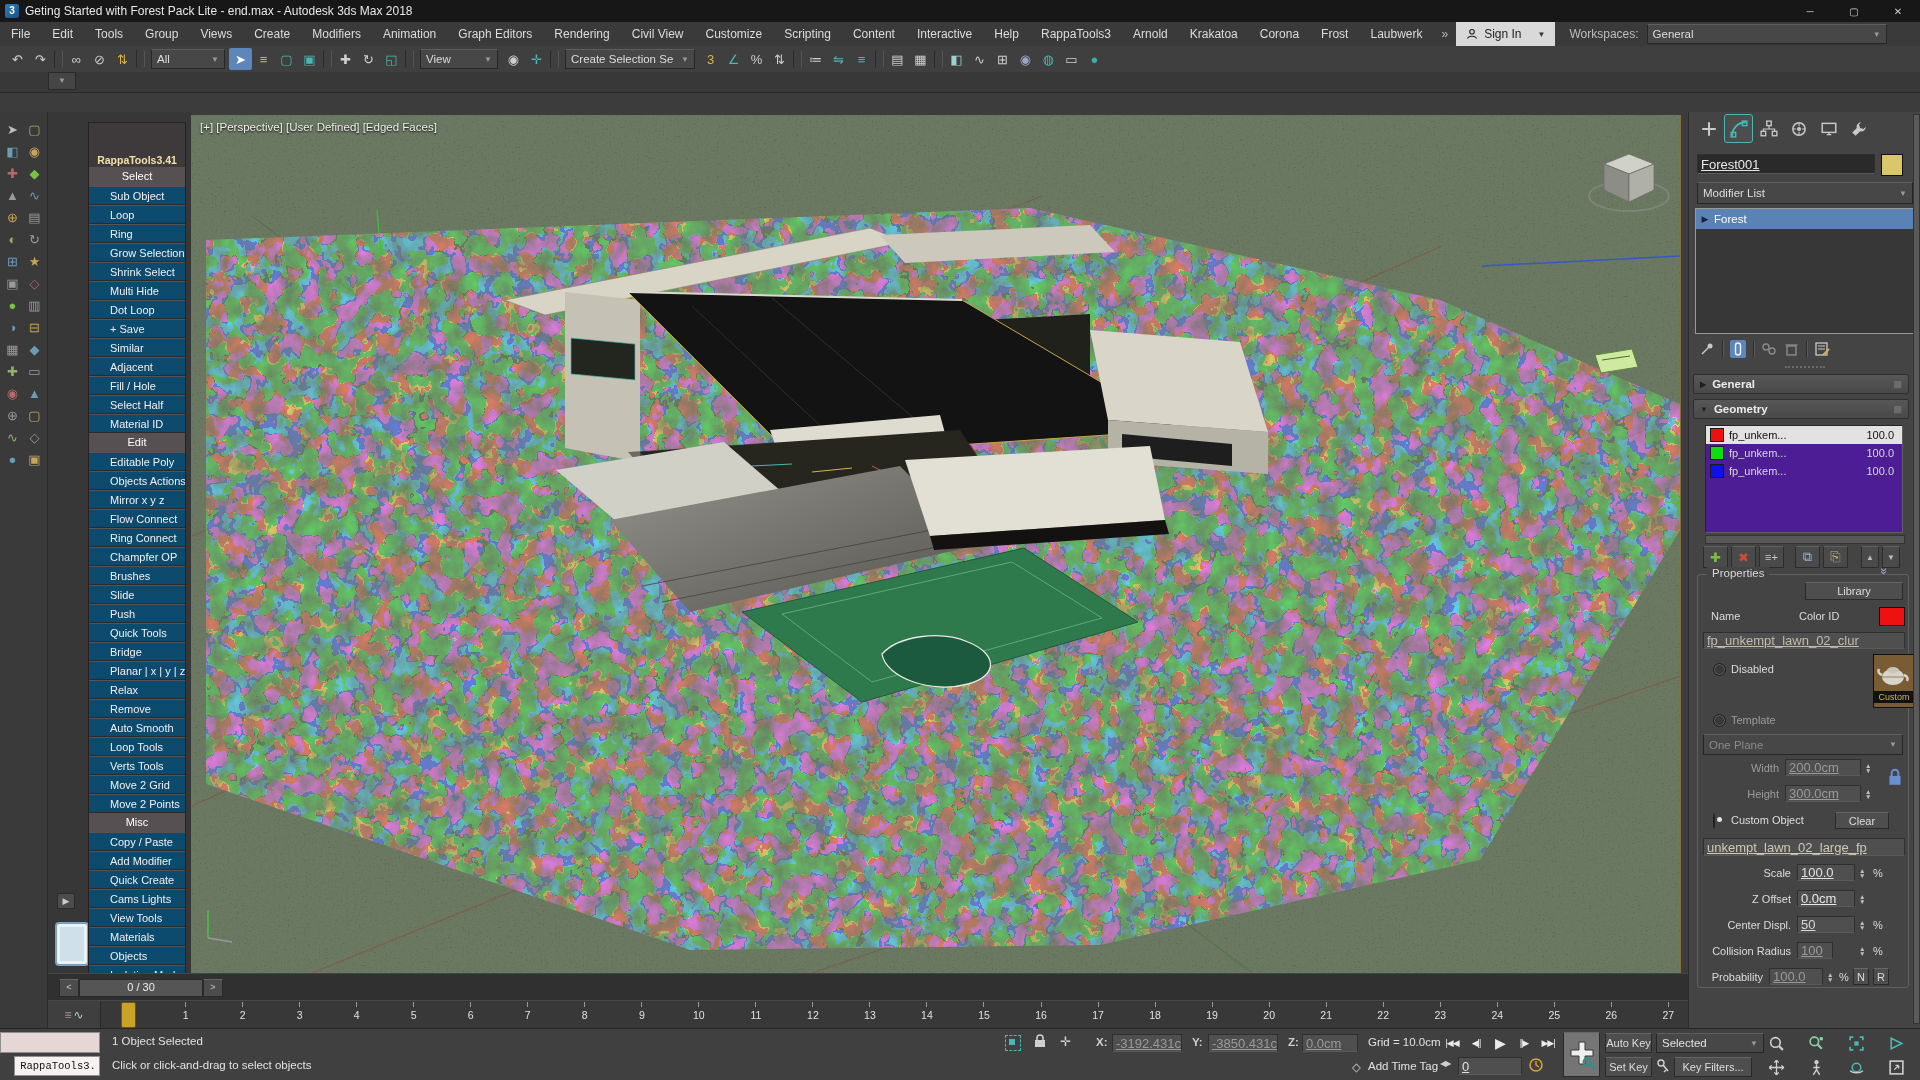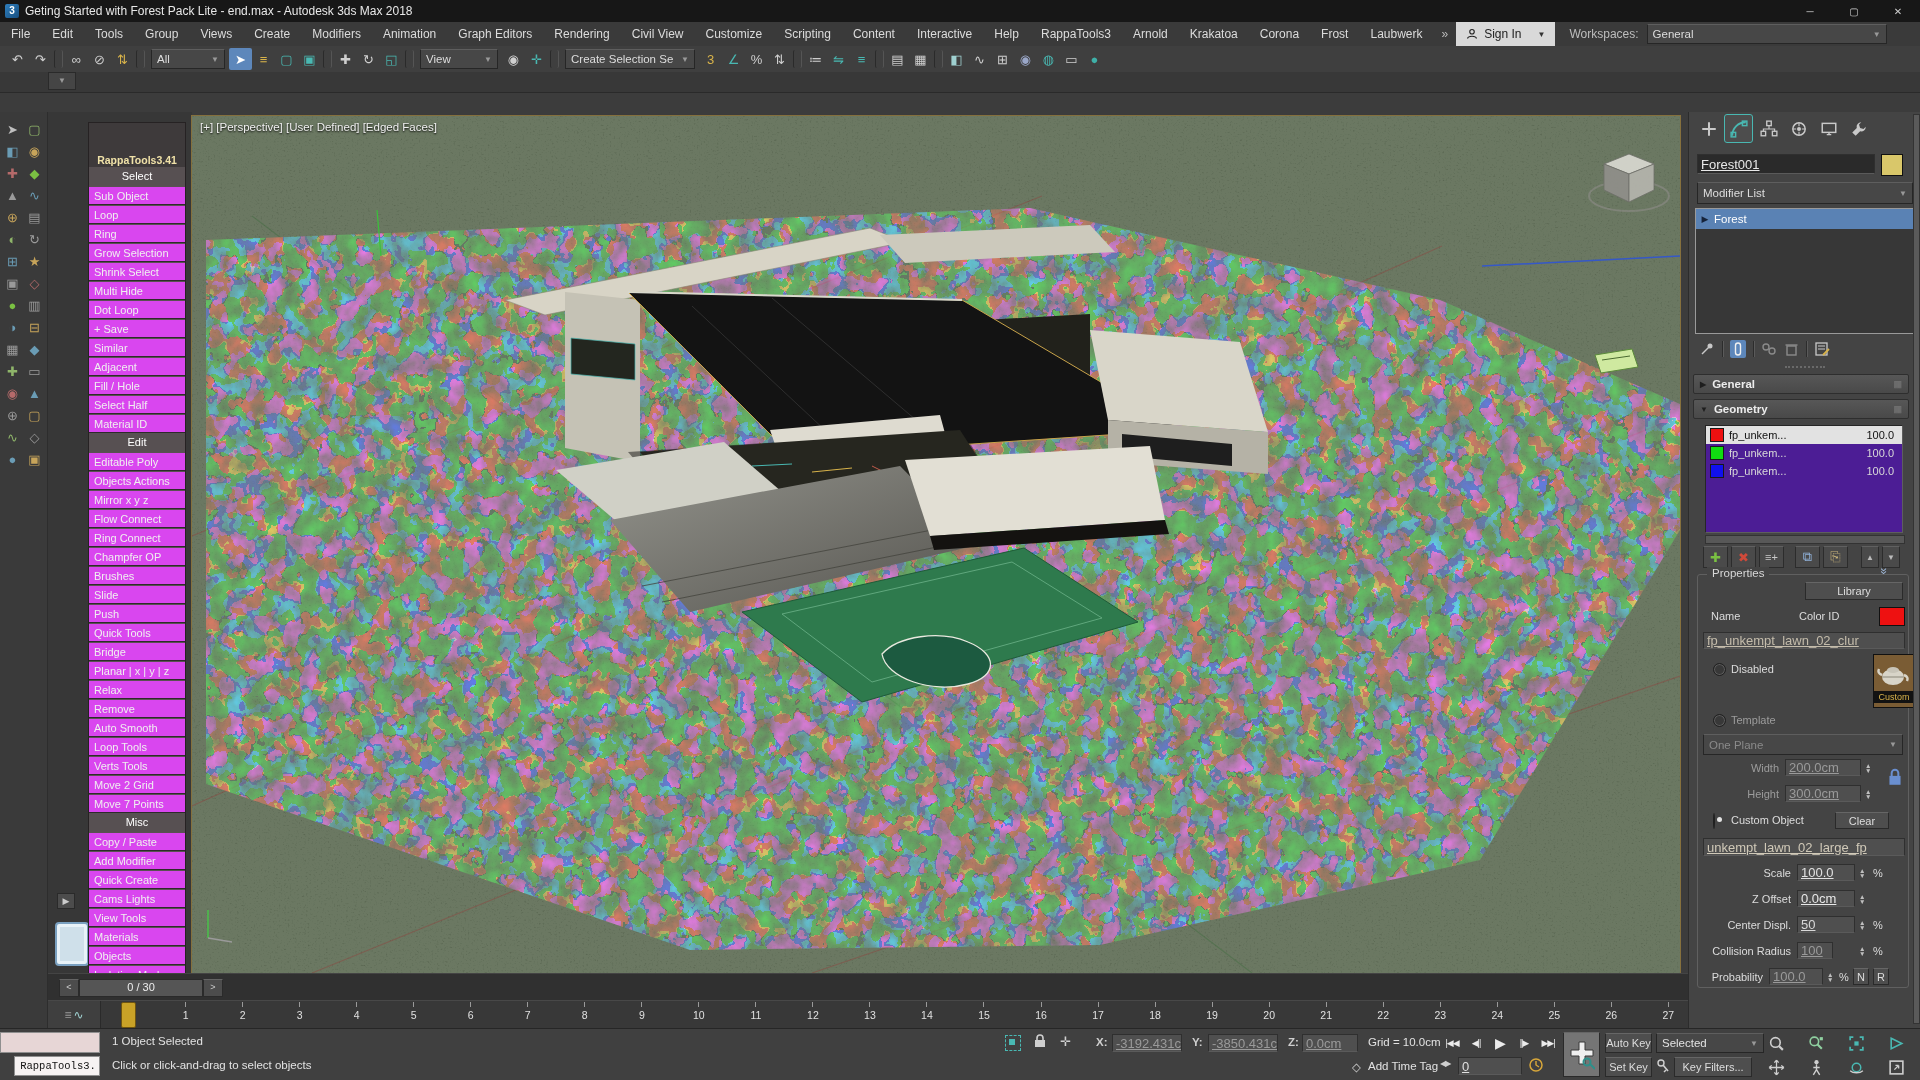--- a/index.html
+++ b/index.html
@@ -35,21 +35,21 @@
   #ribbonpanel{left:0;top:92px;width:1920px;height:20px;background:#343434;border-bottom:1px solid #272727;}
   #polytab{position:absolute;left:49px;top:0;height:19px;padding:0 12px;background:#424242;border:1px solid #2a2a2a;border-top:none;color:#cfcfcf;font-size:11.5px;line-height:18px;}
   
   #leftstrip{left:0;top:112px;width:48px;height:916px;background:#3a3a3a;border-right:1px solid #2d2d2d;display:grid;grid-template-columns:22px 22px;grid-auto-rows:22px;justify-content:center;padding-top:6px;box-sizing:border-box;}
   .lsic{display:flex;align-items:center;justify-content:center;font-size:13px;}
   #gutter{left:48px;top:112px;width:144px;height:916px;background:#373737;}
   
   #rappatools{left:88px;top:122px;width:98px;height:854px;background:#3e3a3b;border:1px solid #262223;box-sizing:border-box;overflow:hidden;}
   #rtitle{height:14px;text-align:center;font-size:10.5px;font-weight:bold;color:#f0e2a8;line-height:14px;margin-top:30px;}
   .rrow{height:19px;line-height:19px;font-size:11px;color:#f0f0f0;overflow:hidden;white-space:nowrap;}
-  .rrow.b{background:#d946ef;border-top:1px solid #5a5153;border-bottom:1px solid #2e2a2b;padding-left:5px;box-sizing:border-box;}
+  .rrow.b{background:#0c4a6e;border-top:1px solid #5a5153;border-bottom:1px solid #2e2a2b;padding-left:21px;box-sizing:border-box;}
   .rrow.h{text-align:center;background:#575052;color:#fff;}
   
   #viewport{left:192px;top:116px;width:1488px;height:857px;background:#49543f;outline:1px solid #85703d;}
   #vplabel{left:200px;top:121px;color:#f0f0f0;font-size:11.5px;text-shadow:0 1px 2px #000;}
   
   #trackrow{left:48px;top:973px;width:1872px;height:27px;background:#303030;border-top:1px solid #444;}
   .tbtn{position:absolute;top:5px;width:18px;height:16px;background:#4c4c4c;border:1px solid #2a2a2a;border-top-color:#646464;color:#ccc;font-size:9px;text-align:center;line-height:15px;}
   #rangebox{position:absolute;left:31px;top:5px;width:122px;height:16px;background:#555;border:1px solid #2a2a2a;color:#eee;font-size:11px;text-align:center;line-height:15px;}
   #rulerrow{left:48px;top:1000px;width:1872px;height:28px;background:#383838;border-top:1px solid #484848;}
   #curvebox{position:absolute;left:0;top:0;width:52px;height:28px;background:#3f3f3f;border-right:1px solid #2a2a2a;display:flex;align-items:center;justify-content:center;gap:2px;color:#9fd0d0;font-size:12px;}
@@ -288,21 +288,21 @@
         <div class="rrow b"><span>Push</span></div>
         <div class="rrow b"><span>Quick Tools</span></div>
         <div class="rrow b"><span>Bridge</span></div>
         <div class="rrow b"><span>Planar | x | y | z</span></div>
         <div class="rrow b"><span>Relax</span></div>
         <div class="rrow b"><span>Remove</span></div>
         <div class="rrow b"><span>Auto Smooth</span></div>
         <div class="rrow b"><span>Loop Tools</span></div>
         <div class="rrow b"><span>Verts Tools</span></div>
         <div class="rrow b"><span>Move 2 Grid</span></div>
-        <div class="rrow b"><span>Move 7 Points</span></div>
+        <div class="rrow b"><span>Move 2 Points</span></div>
         <div class="rrow h"><span>Misc</span></div>
         <div class="rrow b"><span>Copy / Paste</span></div>
         <div class="rrow b"><span>Add Modifier</span></div>
         <div class="rrow b"><span>Quick Create</span></div>
         <div class="rrow b"><span>Cams Lights</span></div>
         <div class="rrow b"><span>View Tools</span></div>
         <div class="rrow b"><span>Materials</span></div>
         <div class="rrow b"><span>Objects</span></div>
         <div class="rrow b"><span>Isolation Mode</span></div>
       </div>

